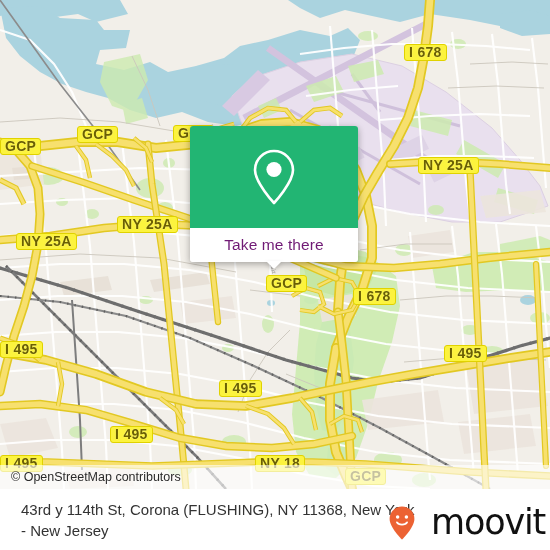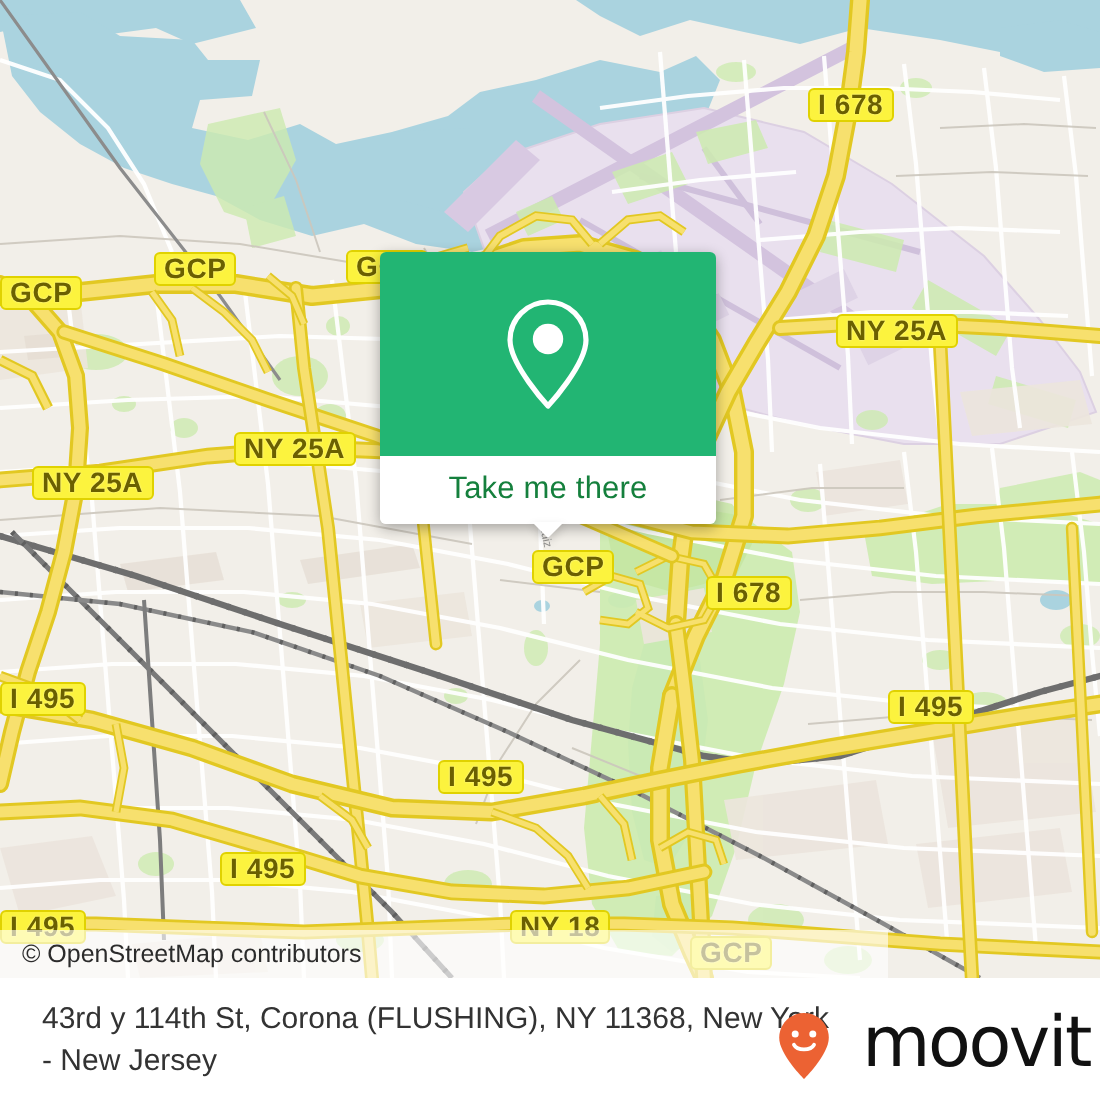--- a/index.html
+++ b/index.html
@@ -26,21 +26,21 @@
     line-height:13px;
     letter-spacing:.3px;
     padding:1px 4px 1px 4px;
     white-space:nowrap;
     font-family:"Liberation Sans","DejaVu Sans",sans-serif;
     text-shadow:0 0 1px rgba(255,255,255,.6);
   }
 
   
   .attrib{
-    position:absolute;left:0;bottom:0;width:444px;height:24px;
+    position:absolute;left:0;bottom:0;width:550px;height:24px;
     background:rgba(255,255,255,.62);
     display:flex;align-items:center;
   }
   .attrib span{
     font-size:12.5px;color:#2b2b2b;padding-left:11px;
     font-family:"Liberation Sans","DejaVu Sans",sans-serif;
   }
 
   
   .card{
@@ -54,21 +54,21 @@
     border-radius:3px 3px 0 0;
     display:flex;align-items:center;justify-content:center;
   }
   .card-foot{
     height:34px;background:#fff;
     border-radius:0 0 3px 3px;
     display:flex;align-items:center;justify-content:center;
     position:relative;
   }
   .card-foot span{
-    font-size:15.5px;color:#15803d;letter-spacing:.1px;
+    font-size:15.5px;color:#701a75;letter-spacing:.1px;
     font-family:"Liberation Sans","DejaVu Sans",sans-serif;
   }
   .card-tail{
     position:absolute;left:50%;bottom:-7px;margin-left:-8px;
     width:0;height:0;
     border-left:8px solid transparent;
     border-right:8px solid transparent;
     border-top:8px solid #fff;
     filter:drop-shadow(0 2px 2px rgba(0,0,0,.16));
   }

